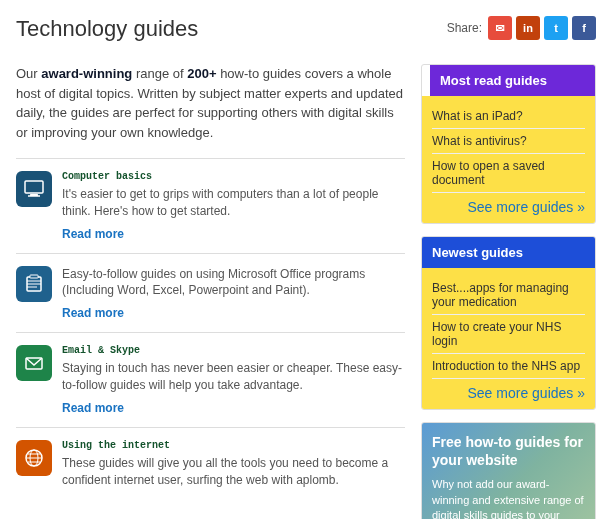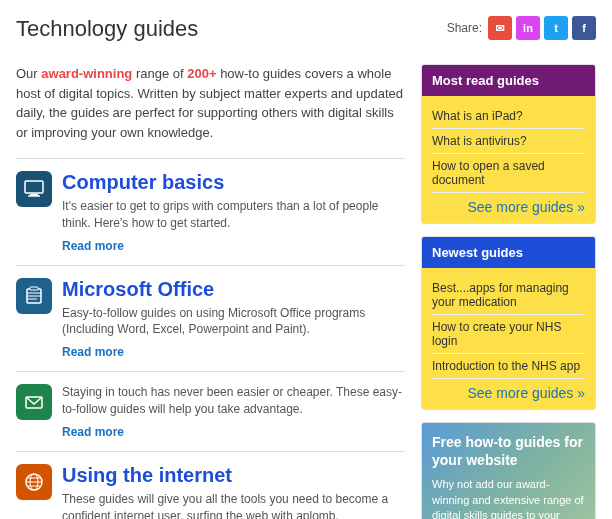--- a/index.html
+++ b/index.html
@@ -31,21 +31,21 @@
       margin-bottom: 12px;
     }
     .intro {
       font-size: 13px;
       line-height: 1.5;
       margin-bottom: 16px;
       color: #444;
     }
     .intro strong {
       font-weight: 700;
-      color: #ef4444;
+      color: #0f172a;
     }
     
     .guide-item {
       display: flex;
       align-items: flex-start;
       gap: 10px;
       border-top: 1px solid #ddd;
       padding: 12px 0;
     }
     .guide-icon {
@@ -57,24 +57,25 @@
       align-items: center;
       justify-content: center;
       font-size: 18px;
     }
     .guide-icon.blue-dark { background: #1a5276; }
     .guide-icon.blue-mid { background: #1f618d; }
     .guide-icon.green { background: #1e8449; }
     .guide-icon.orange { background: #d35400; }
     .guide-content { flex: 1; }
     .guide-title {
-      font-size: 20px;
+      font-size: 10px;
       font-weight: 600;
-      color: #1d4ed8;
+      color: #14532d;
       margin-bottom: 4px;
+      font-family: Liberation Mono, monospace;
     }
     .guide-desc {
       font-size: 12px;
       color: #555;
       line-height: 1.4;
       margin-bottom: 6px;
     }
     .read-more {
       font-size: 12px;
       color: #1a73c2;
@@ -107,37 +108,37 @@
       border-radius: 3px;
       display: flex;
       align-items: center;
       justify-content: center;
       cursor: pointer;
       font-size: 11px;
       font-weight: 700;
       color: #fff;
     }
     .share-email { background: #e74c3c; }
-    .share-linkedin { background: #d946ef; }
+    .share-linkedin { background: #c2410c; }
     .share-twitter { background: #1da1f2; }
     .share-facebook { background: #3b5998; }
     
     .sidebar-box {
       margin-bottom: 12px;
       border: 1px solid #ddd;
       border-radius: 3px;
       overflow: hidden;
     }
     .sidebar-box-header {
       padding: 8px 10px;
       font-size: 13px;
       font-weight: 700;
       color: #fff;
     }
-    .sidebar-box-header.orange-bg { background: #701a75; }
+    .sidebar-box-header.orange-bg { background: #6d28d9; margin-left: 8px; }
     .sidebar-box-header.green-bg { background: #1d4ed8; }
     .sidebar-box-body {
       padding: 8px 10px;
       background: #fde047;
     }
     .sidebar-link {
       display: block;
       font-size: 12px;
       color: #333;
       padding: 5px 0;
@@ -220,34 +221,34 @@
       <div class="guide-icon blue-mid">
         <svg width="22" height="22" viewBox="0 0 22 22" fill="none">
           <rect x="4" y="4" width="14" height="14" rx="1" stroke="#fff" stroke-width="1.5" fill="none"></rect>
           <line x1="4" y1="8" x2="18" y2="8" stroke="#fff" stroke-width="1"></line>
           <line x1="4" y1="11" x2="18" y2="11" stroke="#fff" stroke-width="1"></line>
           <line x1="4" y1="14" x2="14" y2="14" stroke="#fff" stroke-width="1"></line>
           <rect x="7" y="2" width="8" height="3" rx="0.5" fill="#1f618d" stroke="#fff" stroke-width="1"></rect>
         </svg>
       </div>
       <div class="guide-content">
-        <div class="guide-title">Microsoft Office</div>
         <div class="guide-desc">Easy-to-follow guides on using Microsoft Office programs (Including Word, Excel, Powerpoint and Paint).</div>
         <a class="read-more">Read more</a>
       </div>
     </div>
 
     <div class="guide-item">
       <div class="guide-icon green">
         <svg width="22" height="22" viewBox="0 0 22 22" fill="none">
           <rect x="3" y="6" width="16" height="11" rx="1" stroke="#fff" stroke-width="1.5" fill="none"></rect>
           <polyline points="3,6 11,13 19,6" stroke="#fff" stroke-width="1.5" fill="none"></polyline>
         </svg>
       </div>
       <div class="guide-content">
+        <div class="guide-title">Email &amp; Skype</div>
         <div class="guide-desc">Staying in touch has never been easier or cheaper. These easy-to-follow guides will help you take advantage.</div>
         <a class="read-more">Read more</a>
       </div>
     </div>
 
     <div class="guide-item">
       <div class="guide-icon orange">
         <svg width="22" height="22" viewBox="0 0 22 22" fill="none">
           <circle cx="11" cy="11" r="8" stroke="#fff" stroke-width="1.5" fill="none"></circle>
           <ellipse cx="11" cy="11" rx="4" ry="8" stroke="#fff" stroke-width="1" fill="none"></ellipse>

